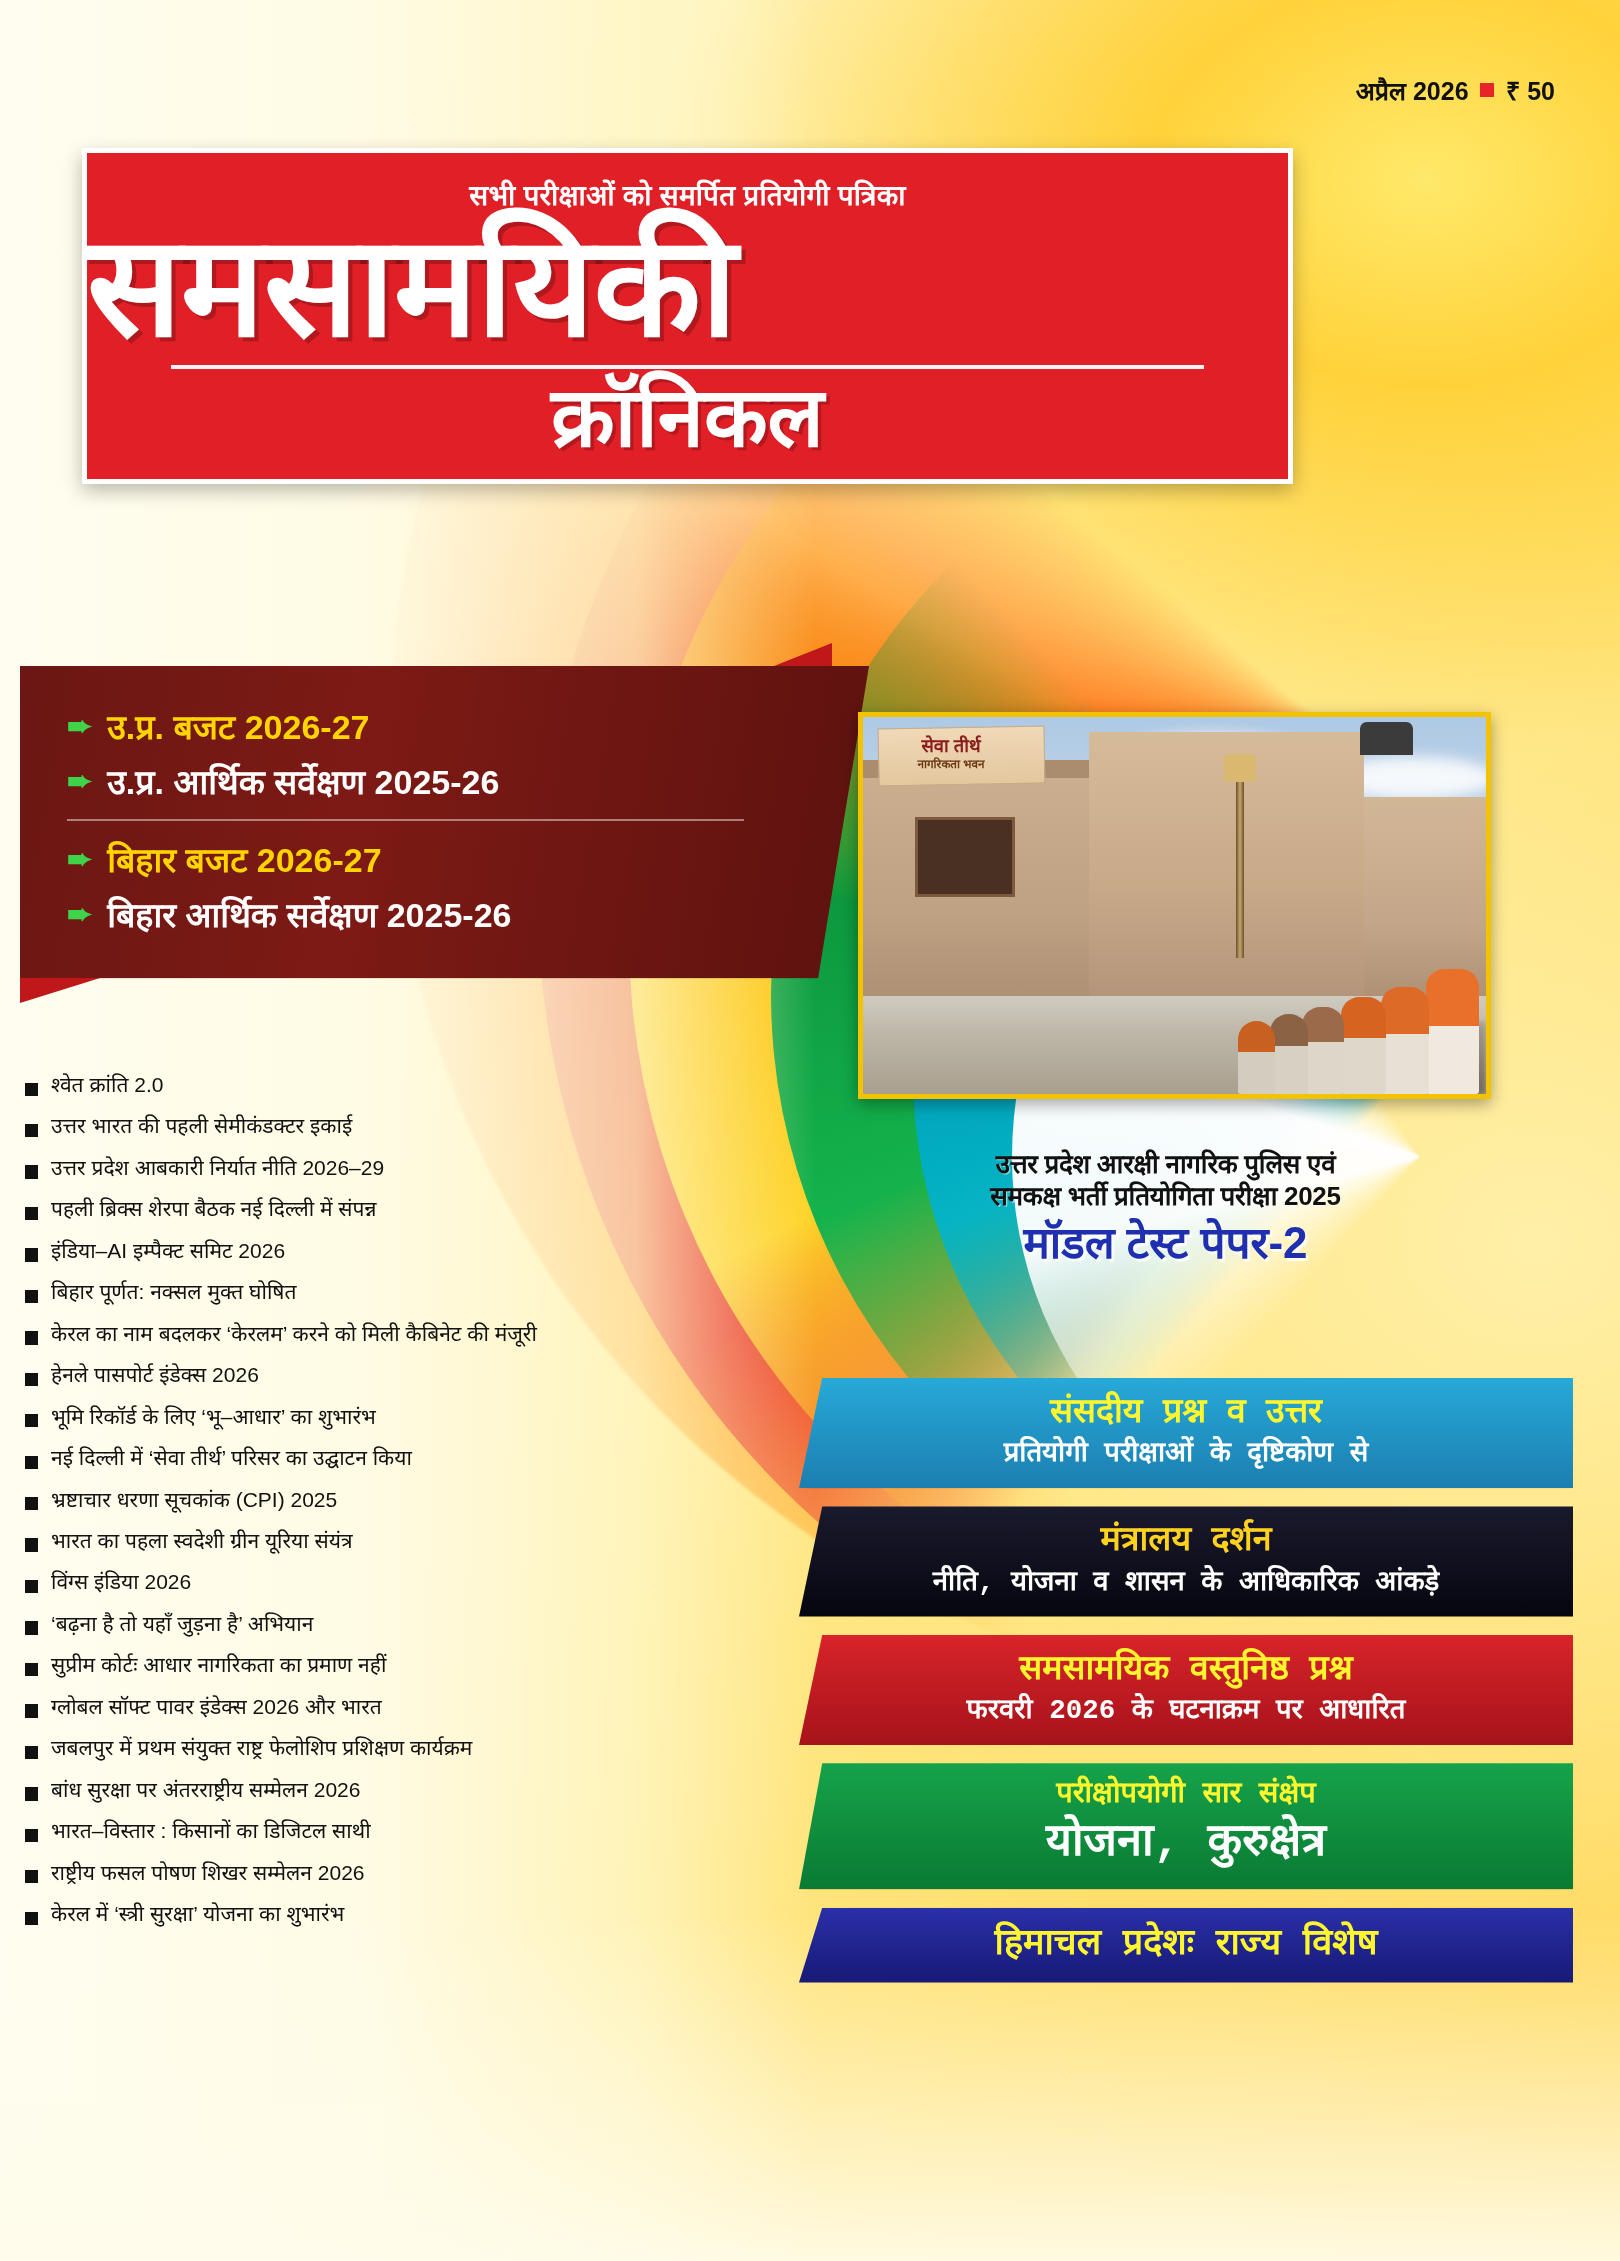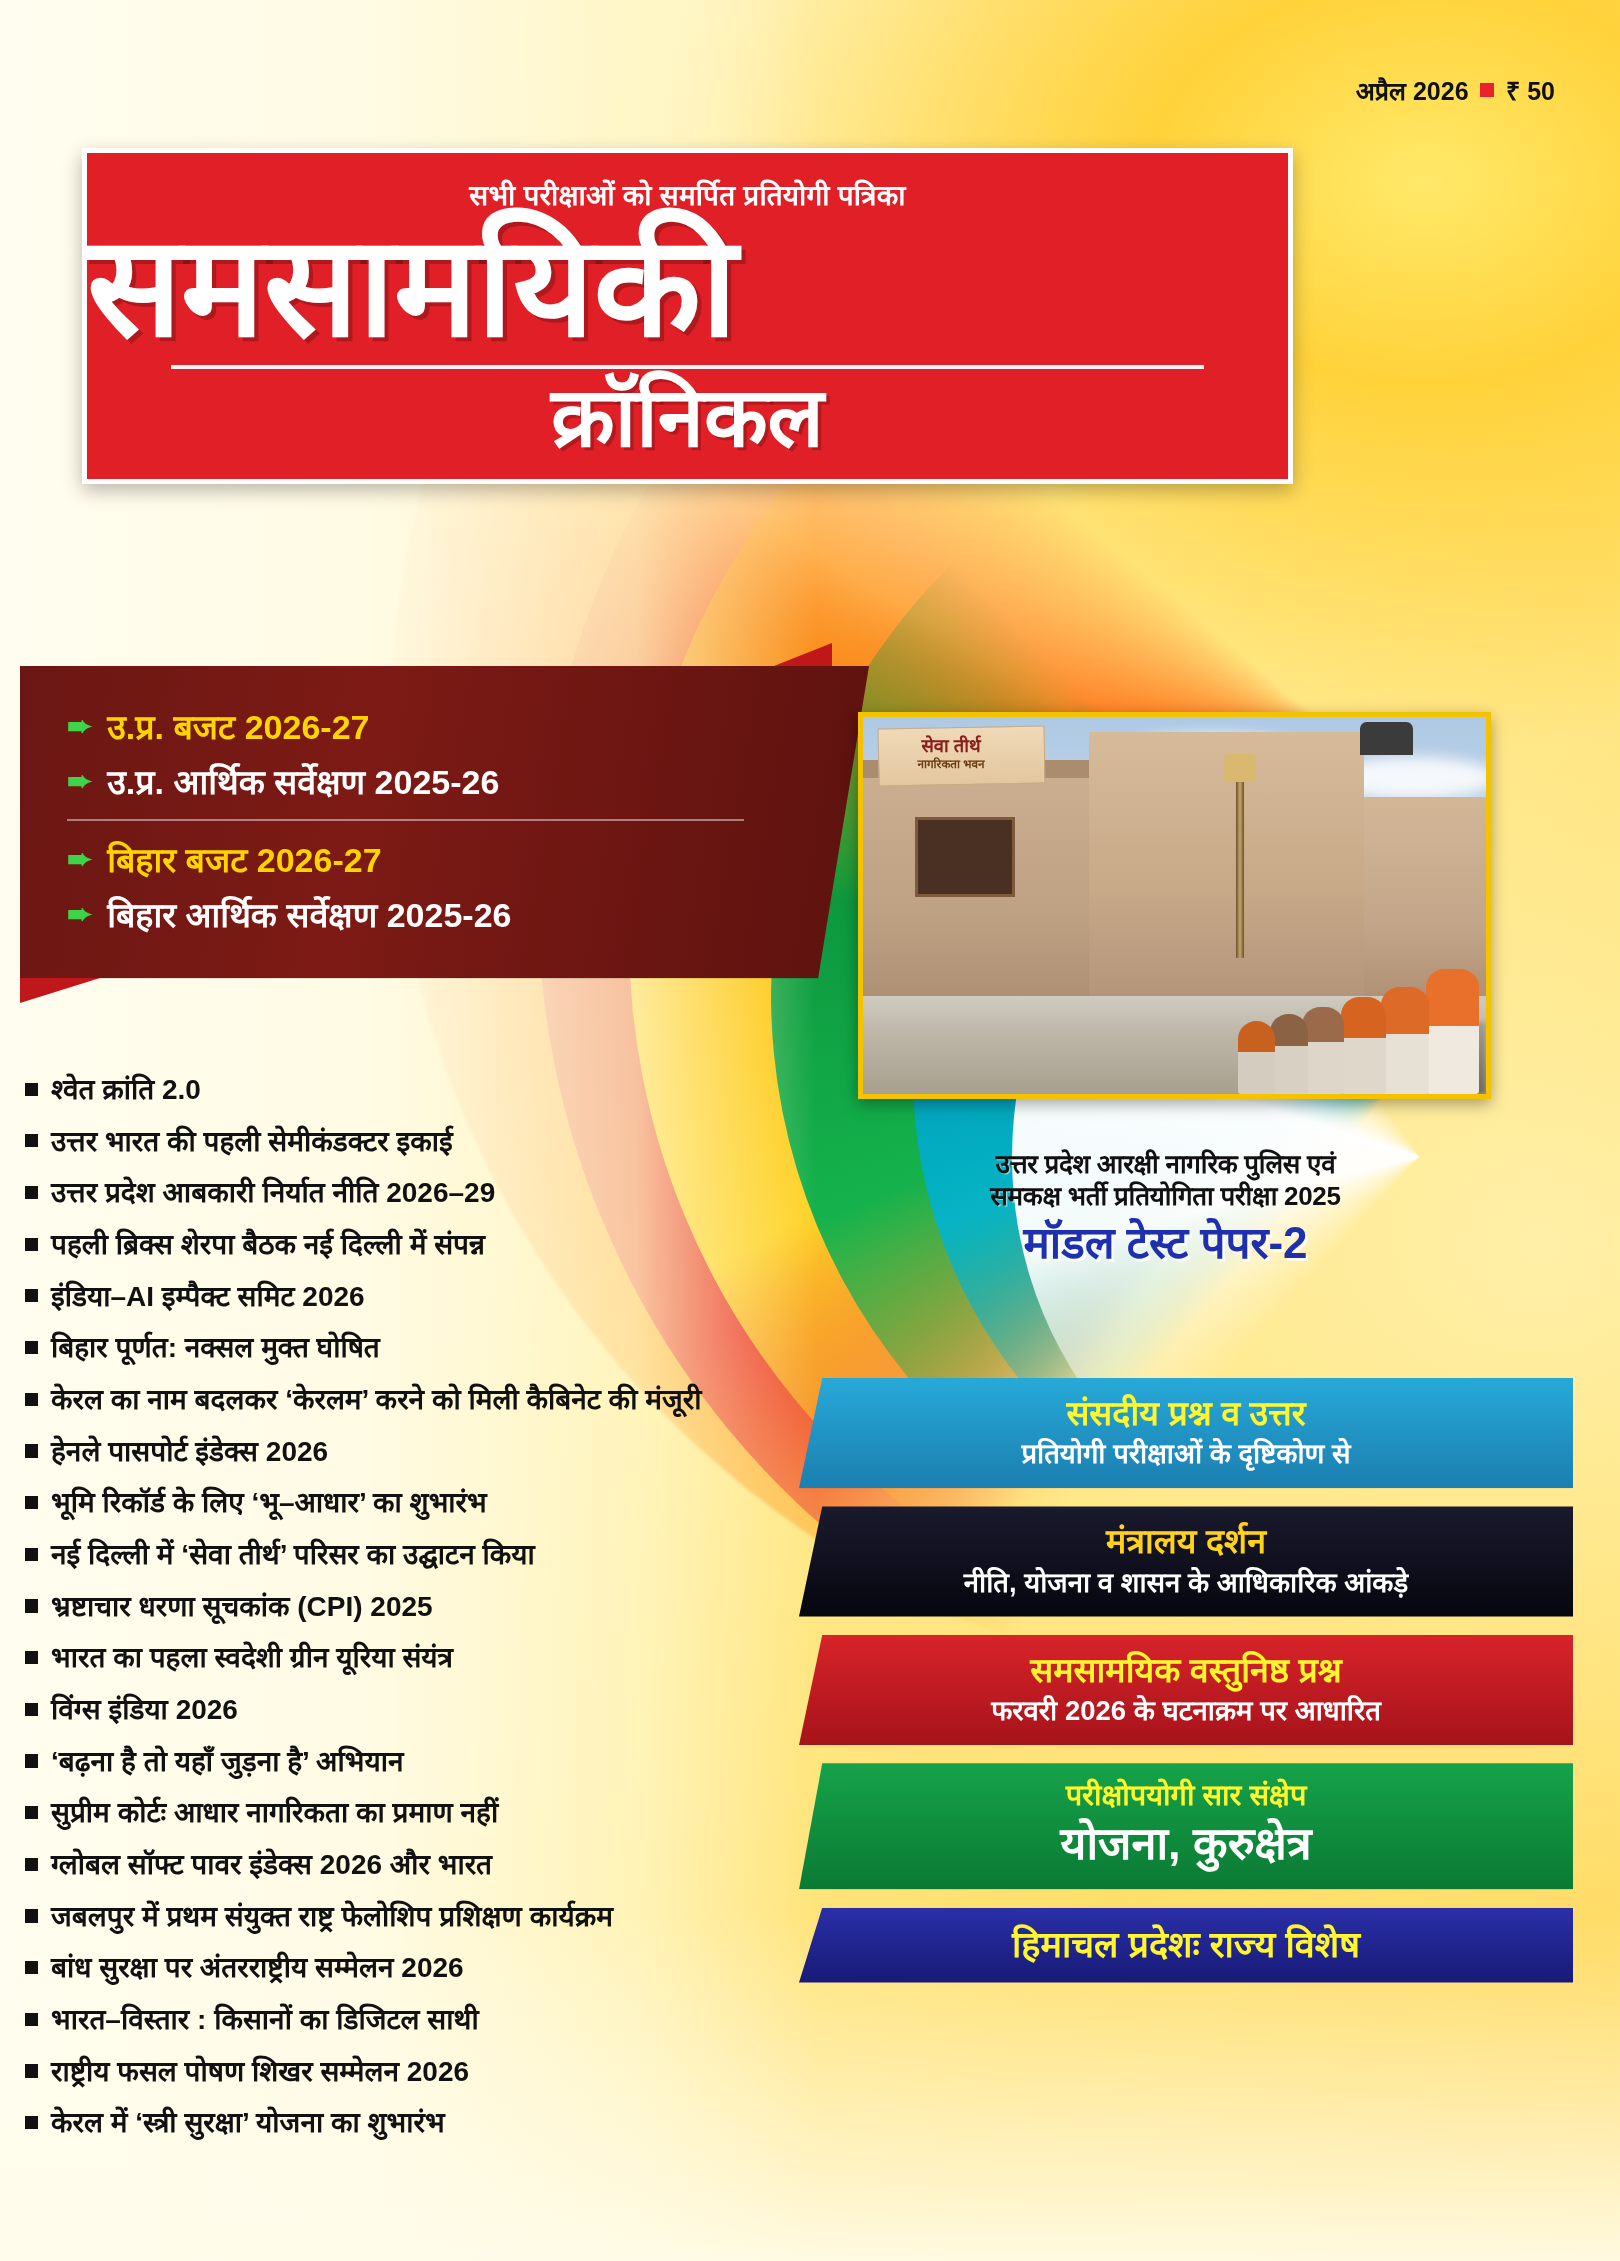--- a/index.html
+++ b/index.html
@@ -190,25 +190,25 @@
     position: absolute;
     left: 23px;
     top: 1070px;
     width: 774px;
     z-index: 13;
   }
   .bullets li {
     list-style: none;
     position: relative;
     padding-left: 28px;
-    font-size: 28px;
+    font-size: 21px;
     line-height: 1.46;
     color: #111111;
     margin-bottom: 10.8px;
-    font-weight: 700;
+    font-weight: 400;
   }
   .bullets li::before {
     content: "";
     position: absolute;
     left: 1.7px;
     top: 12.5px;
     width: 13.3px; height: 13.3px;
     background: #111111;
   }
 
@@ -358,20 +358,21 @@
     text-shadow: 2.5px 2.5px 0 rgba(255,255,255,.75);
   }
 
   
   .strips {
     position: absolute;
     left: 799px;
     top: 1378px;
     width: 774px;
     z-index: 14;
+    font-family: Liberation Mono, monospace;
   }
   .strip {
     position: relative;
     margin-bottom: 18.3px;
     padding: 15px 21.6px 16.7px 21.6px;
     text-align: center;
     box-shadow: 0 4.2px 11.7px rgba(0,0,0,.3);
   }
   .strip.cut { clip-path: polygon(3% 0, 100% 0, 100% 100%, 0 100%); }
   .strip .s1 { font-size: 34px; font-weight: bold; line-height: 1.2; }

